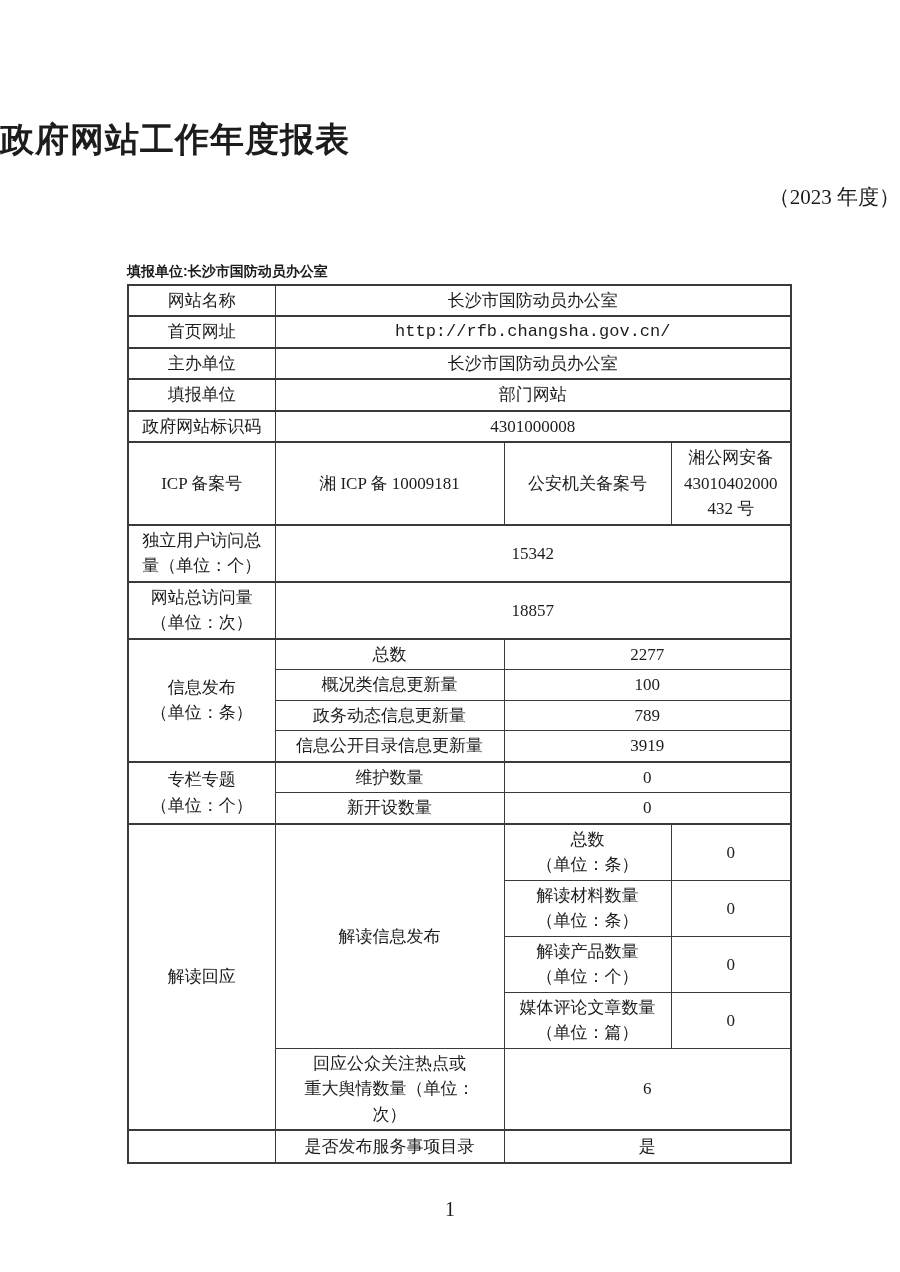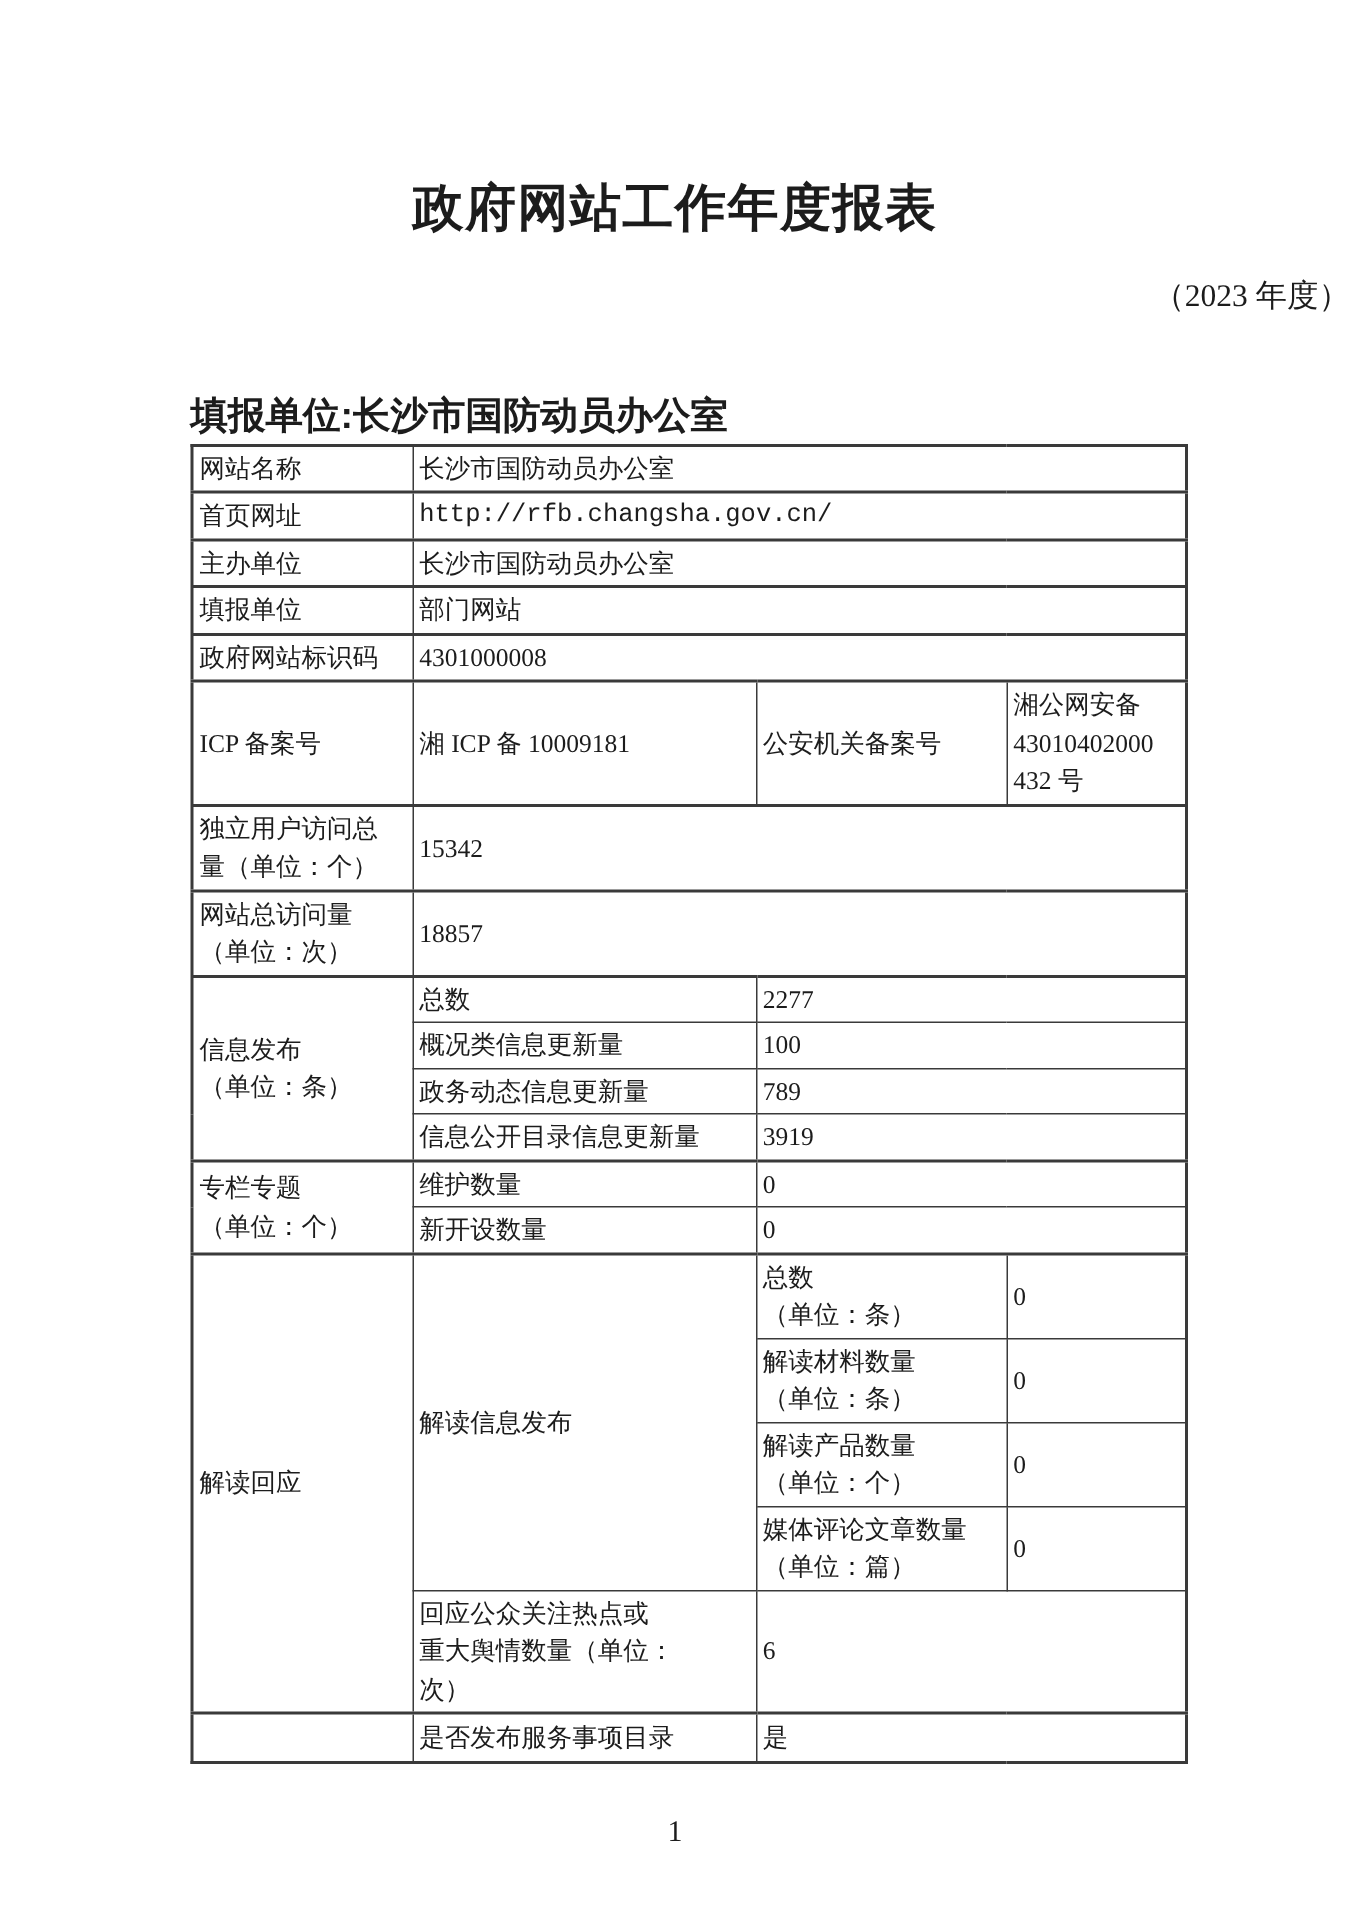--- a/index.html
+++ b/index.html
@@ -7,50 +7,51 @@
     width: 900px; height: 1272px;
     background: #ffffff;
     font-family: "Liberation Serif", "DejaVu Serif", serif;
     color: #1c1c1c;
     overflow: hidden;
   }
   .page { width: 900px; height: 1272px; position: relative; }
 
   .doc-title {
     margin-top: 121px;
-    text-align: center;
+    text-align: left;
     font-family: "Liberation Sans", "DejaVu Sans", sans-serif;
     font-weight: bold;
     font-size: 34px;
     letter-spacing: 1px;
     line-height: 1.1;
   }
   .doc-subtitle {
     margin-top: 28px;
     text-align: right;
     font-size: 21px;
     line-height: 1.1;
   }
   .reporting-unit {
     margin: 55px 0 4px 127px;
     font-family: "Liberation Sans", "DejaVu Sans", sans-serif;
     font-weight: bold;
-    font-size: 25px;
+    font-size: 14px;
     line-height: 1.1;
   }
 
   table.report {
     margin-left: 127px;
     width: 663px;
     border-collapse: collapse;
     table-layout: fixed;
     border: 2px solid #3a3a3a;
   }
   table.report td {
     border: 1px solid #3a3a3a;
+    text-align: center;
     vertical-align: middle;
     font-size: 17px;
     line-height: 1.5;
     padding: 2px 4px;
     white-space: pre-line;
     overflow: hidden;
   }
   tr.major > td { border-top-width: 2px; }
 
   tr.h-s  > td { height: 31px; }

